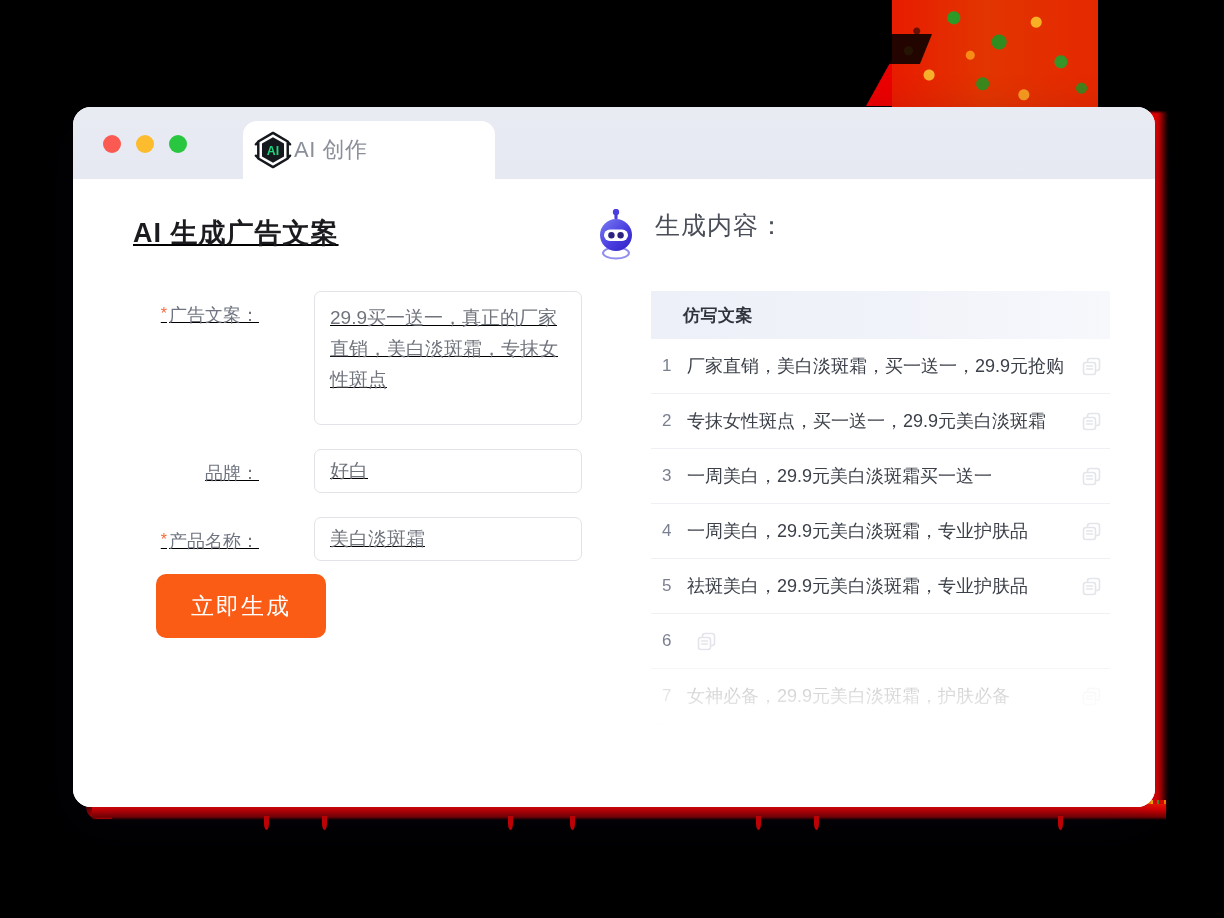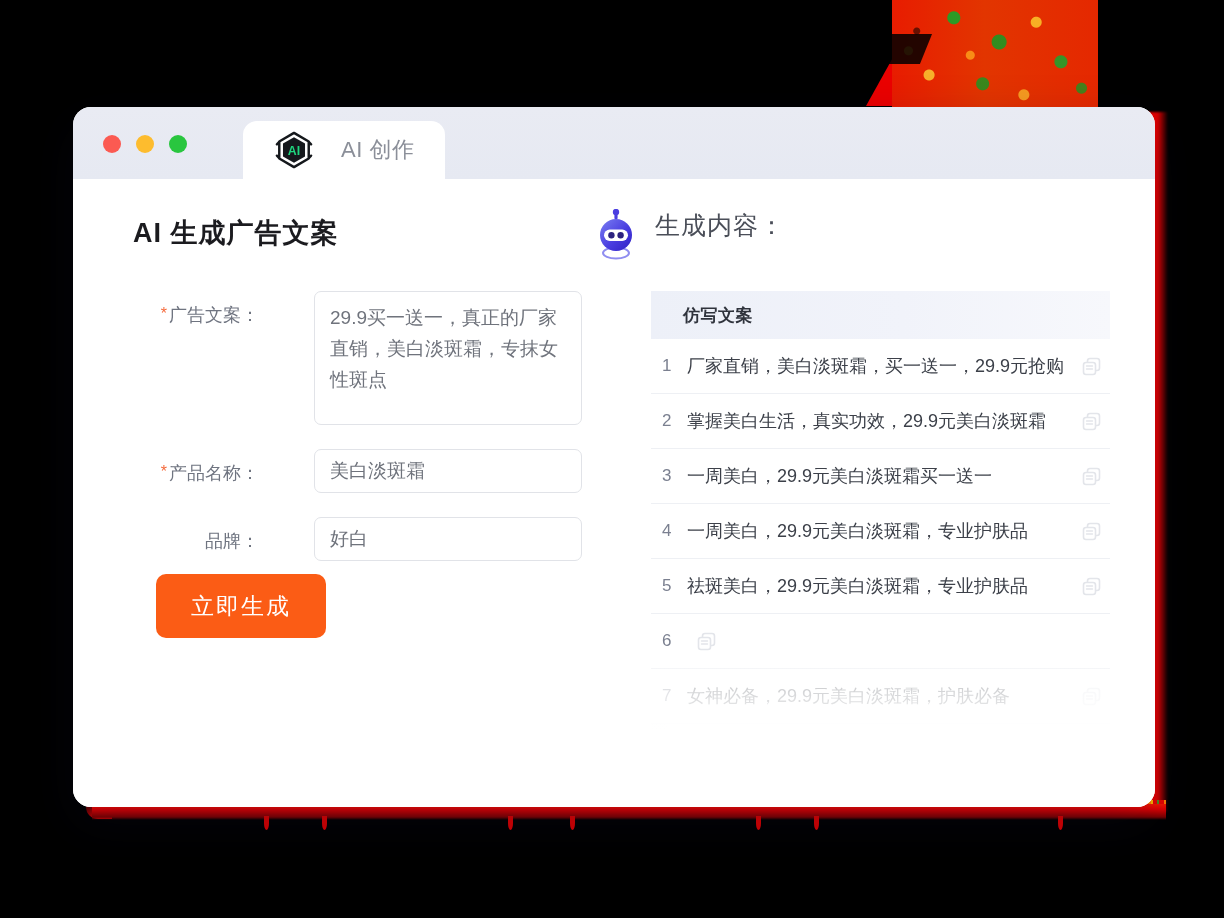--- a/index.html
+++ b/index.html
@@ -134,28 +134,28 @@
   }
   .dot { width: 18px; height: 18px; border-radius: 50%; }
   .dot.red    { background: #fb5a52; }
   .dot.yellow { background: #fdbc2e; }
   .dot.green  { background: #29c63f; }
 
   .tab {
     position: absolute;
     left: 170px;
     top: 14px;
-    width: 202px;
+    width: 252px;
     height: 58px;
     background: #ffffff;
     border-radius: 14px 14px 0 0;
     display: flex;
     align-items: center;
-    padding-left: 32px;
-    gap: 28px;
+    padding-left: 11px;
+    gap: 2px;
   }
   .tab-label {
     font-size: 22px;
     color: #8b8f99;
     letter-spacing: .5px;
     white-space: nowrap;
   }
   .hex-icon { width: 38px; height: 38px; flex: 0 0 38px; }
 
   
@@ -163,20 +163,21 @@
     position: relative;
     height: 628px;
     background: #ffffff;
     display: flex;
   }
 
   .left-pane {
     width: 510px;
     padding: 36px 0 0 60px;
     position: relative;
+    text-decoration: underline;
   }
   .page-title {
     font-size: 27px;
     font-weight: bold;
     color: #1b1b1f;
     letter-spacing: 1px;
     margin-bottom: 40px;
   }
 
   .field-row {
@@ -371,30 +372,30 @@
 
         <div class="field-row">
           <div class="field-label">
             <span class="req-star">*</span><span>广告文案：</span>
           </div>
           <textarea class="ctrl textarea" placeholder="请输入广告文案" style="">29.9买一送一，真正的厂家直销，美白淡斑霜，专抹女性斑点</textarea>
         </div>
 
         <div class="field-row">
           <div class="field-label">
-            <span class="req-star">*</span><span>产品名称：</span>
-          </div>
-          <input class="ctrl input" type="text" value="美白淡斑霜" style="">
+            <span>品牌：</span>
+          </div>
+          <input class="ctrl input" type="text" value="好白" style="">
         </div>
 
         <div class="field-row">
           <div class="field-label">
-            <span>品牌：</span>
-          </div>
-          <input class="ctrl input" type="text" value="好白" style="">
+            <span class="req-star">*</span><span>产品名称：</span>
+          </div>
+          <input class="ctrl input" type="text" value="美白淡斑霜" style="">
         </div>
 
         <button class="gen-button">立即生成</button>
       </div>
 
       <div class="right-pane">
 
         <div class="result-head">
           <svg class="robot-icon" viewBox="0 0 46 52">
             <defs>
@@ -429,21 +430,21 @@
               <svg width="19" height="19" viewBox="0 0 19 19">
                 <rect x="5.5" y="1.5" width="12" height="12" rx="2.5" fill="none" stroke="#e3e5ea" stroke-width="1.6"></rect>
                 <rect x="1.5" y="5.5" width="12" height="12" rx="2.5" fill="#ffffff" stroke="#e3e5ea" stroke-width="1.6"></rect>
                 <path d="M4.5 9h6M4.5 12h6" stroke="#e3e5ea" stroke-width="1.4" stroke-linecap="round"></path>
               </svg>
             </span>
           </div>
 
           <div class="t-row">
             <span class="idx">2</span>
-            <span class="txt">掌握美白生活，真实功效，29.9元美白淡斑霜</span>
+            <span class="txt">专抹女性斑点，买一送一，29.9元美白淡斑霜</span>
             <span class="copy">
               <svg width="19" height="19" viewBox="0 0 19 19">
                 <rect x="5.5" y="1.5" width="12" height="12" rx="2.5" fill="none" stroke="#e3e5ea" stroke-width="1.6"></rect>
                 <rect x="1.5" y="5.5" width="12" height="12" rx="2.5" fill="#ffffff" stroke="#e3e5ea" stroke-width="1.6"></rect>
                 <path d="M4.5 9h6M4.5 12h6" stroke="#e3e5ea" stroke-width="1.4" stroke-linecap="round"></path>
               </svg>
             </span>
           </div>
 
           <div class="t-row">

